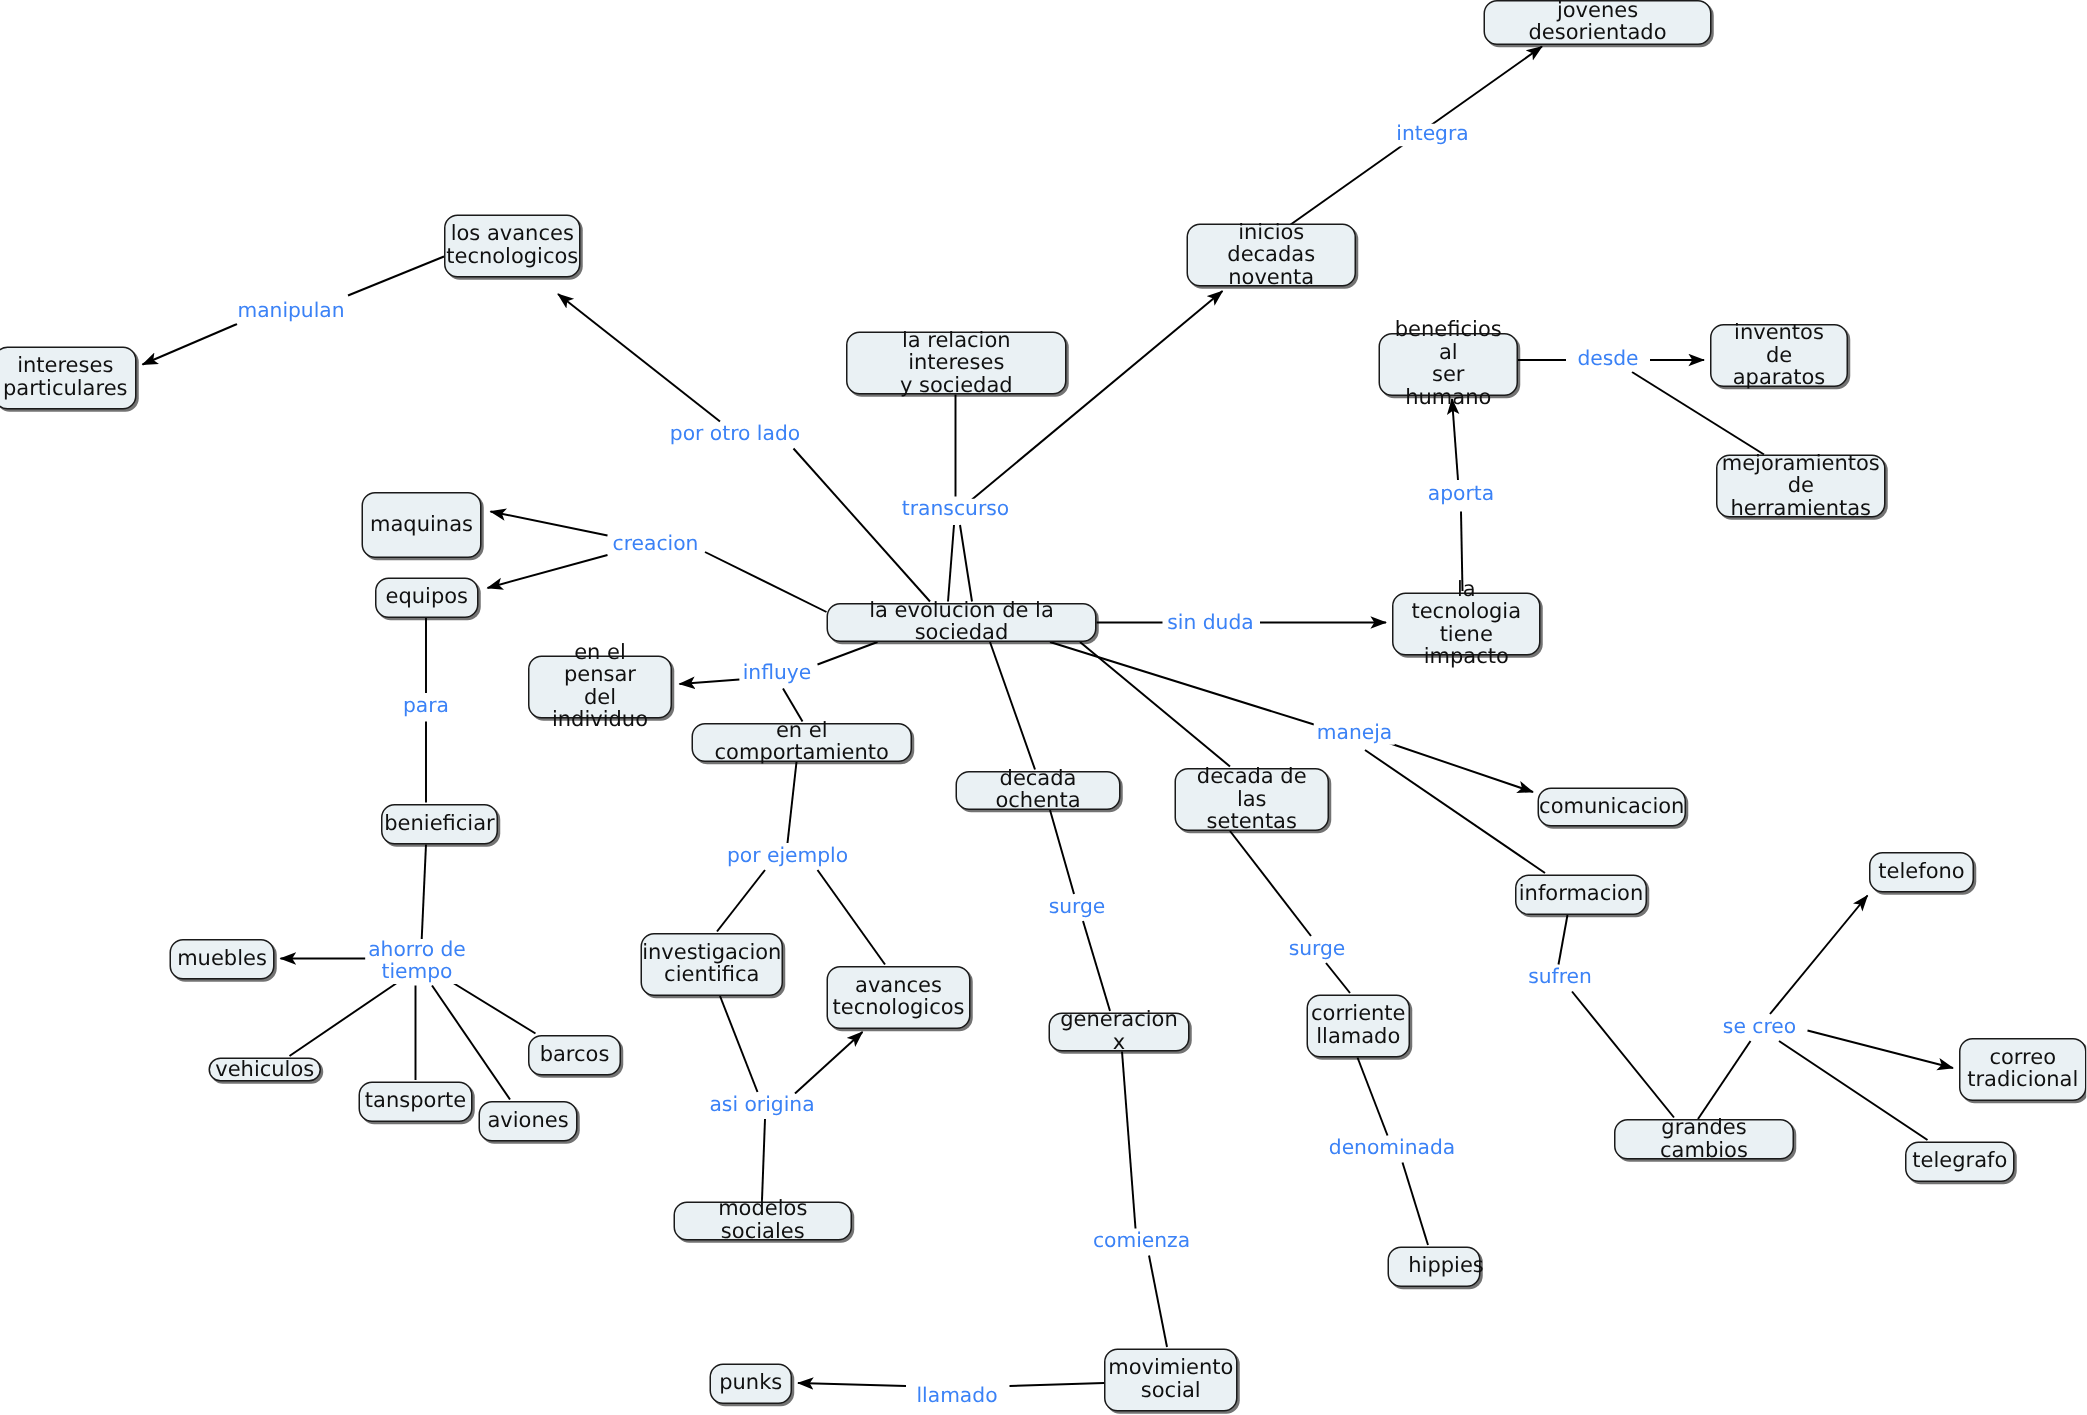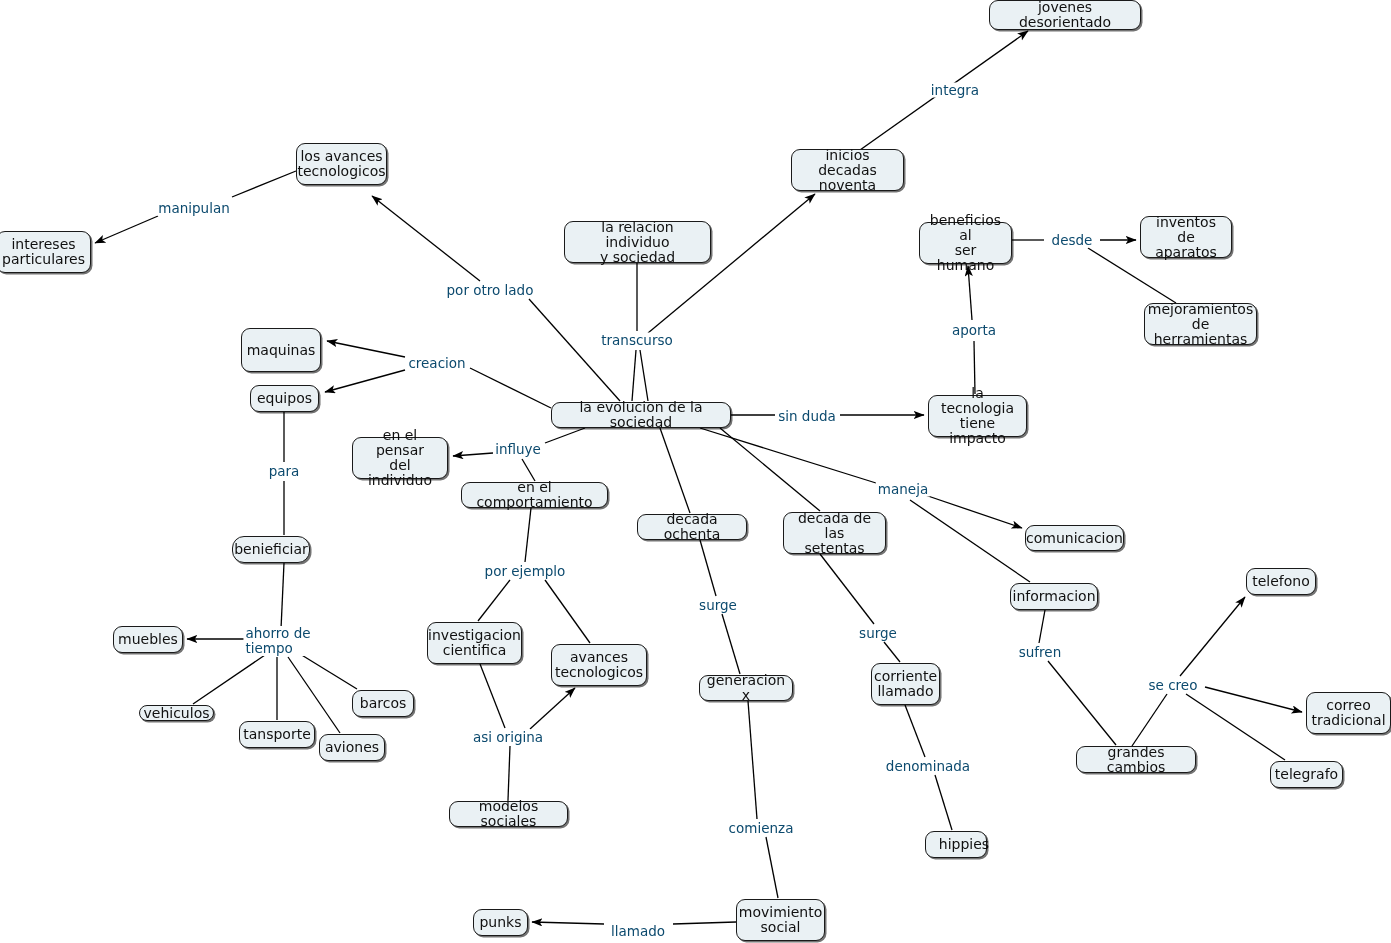--- a/index.html
+++ b/index.html
@@ -37,24 +37,24 @@
     display: flex;
     align-items: center;
     justify-content: center;
     padding: 3px 8px;
     white-space: pre-line;
     box-shadow: 1.5px 1.5px 0 rgba(0,0,0,0.55);
     z-index: 2;
   }
   .linklabel {
     position: absolute;
-    color: #0c4a6e;
+    color: #3b82f6;
     font-size: 13.5px;
     line-height: 15px;
-    text-align: left;
+    text-align: center;
     white-space: pre-line;
     background: #ffffff;
     padding: 0 2px;
     z-index: 3;
     transform: translate(-50%, -50%);
   }
 </style>
 </head>
 <body>
 
@@ -126,21 +126,21 @@
         <line x1="1186" y1="694" x2="1285" y2="760" stroke="#000000" stroke-width="1.3"></line>
       </g>
   </svg>
 
   <div id="nodes-group">
       <div class="node" style="left: 989px; top: 0px; width: 152px; height: 30px;">jovenes desorientado</div>
       <div class="node" style="left: 296px; top: 143px; width: 91px; height: 42px;">los avances
 tecnologicos</div>
       <div class="node" style="left: 791px; top: 149px; width: 113px; height: 42px;">inicios decadas
 noventa</div>
-      <div class="node" style="left: 564px; top: 221px; width: 147px; height: 42px;">la relacion individuo
+      <div class="node" style="left: 564px; top: 221px; width: 147px; height: 42px;">la relacion intereses
 y sociedad</div>
       <div class="node" style="left: 919px; top: 222px; width: 93px; height: 42px;">beneficios al
 ser humano</div>
       <div class="node" style="left: 1140px; top: 216px; width: 92px; height: 42px;">inventos de
 aparatos</div>
       <div class="node" style="left: -4px; top: 231px; width: 95px; height: 42px;">intereses
 particulares</div>
       <div class="node" style="left: 1124px; top: 303px; width: 113px; height: 42px; margin-left: 20px;">mejoramientos
 de herramientas</div>
       <div class="node" style="left: 241px; top: 328px; width: 80px; height: 44px;">maquinas</div>
@@ -148,21 +148,21 @@
       <div class="node" style="left: 551px; top: 402px; width: 180px; height: 26px;">la evolucion de la sociedad</div>
       <div class="node" style="left: 928px; top: 395px; width: 99px; height: 42px;">la tecnologia
 tiene impacto</div>
       <div class="node" style="left: 352px; top: 437px; width: 96px; height: 42px;">en el pensar
 del individuo</div>
       <div class="node" style="left: 461px; top: 482px; width: 147px; height: 26px;">en el comportamiento</div>
       <div class="node" style="left: 637px; top: 514px; width: 110px; height: 26px;">decada ochenta</div>
       <div class="node" style="left: 783px; top: 512px; width: 103px; height: 42px;">decada de las
 setentas</div>
       <div class="node" style="left: 1025px; top: 525px; width: 99px; height: 26px;">comunicacion</div>
-      <div class="node" style="left: 232px; top: 536px; width: 78px; height: 27px; border-radius: 12px;">benieficiar</div>
+      <div class="node" style="left: 254px; top: 536px; width: 78px; height: 27px;">benieficiar</div>
       <div class="node" style="left: 1246px; top: 568px; width: 70px; height: 27px;">telefono</div>
       <div class="node" style="left: 1010px; top: 583px; width: 88px; height: 27px;">informacion</div>
       <div class="node" style="left: 113px; top: 626px; width: 70px; height: 27px;">muebles</div>
       <div class="node" style="left: 427px; top: 622px; width: 95px; height: 42px;">investigacion
 cientifica</div>
       <div class="node" style="left: 551px; top: 644px; width: 96px; height: 42px;">avances
 tecnologicos</div>
       <div class="node" style="left: 871px; top: 663px; width: 69px; height: 42px;">corriente
 llamado</div>
       <div class="node" style="left: 1306px; top: 692px; width: 85px; height: 42px;">correo

